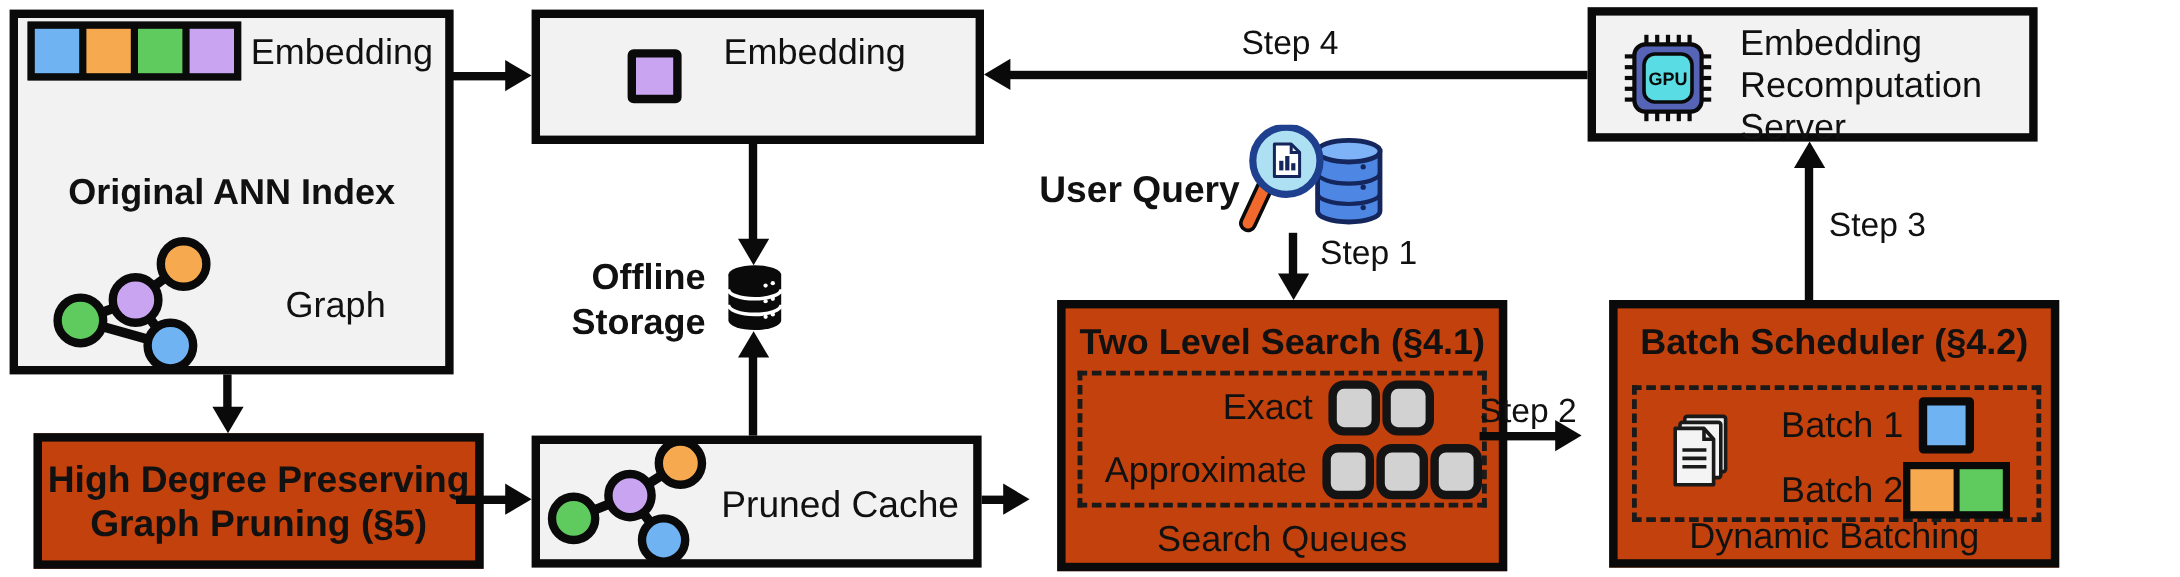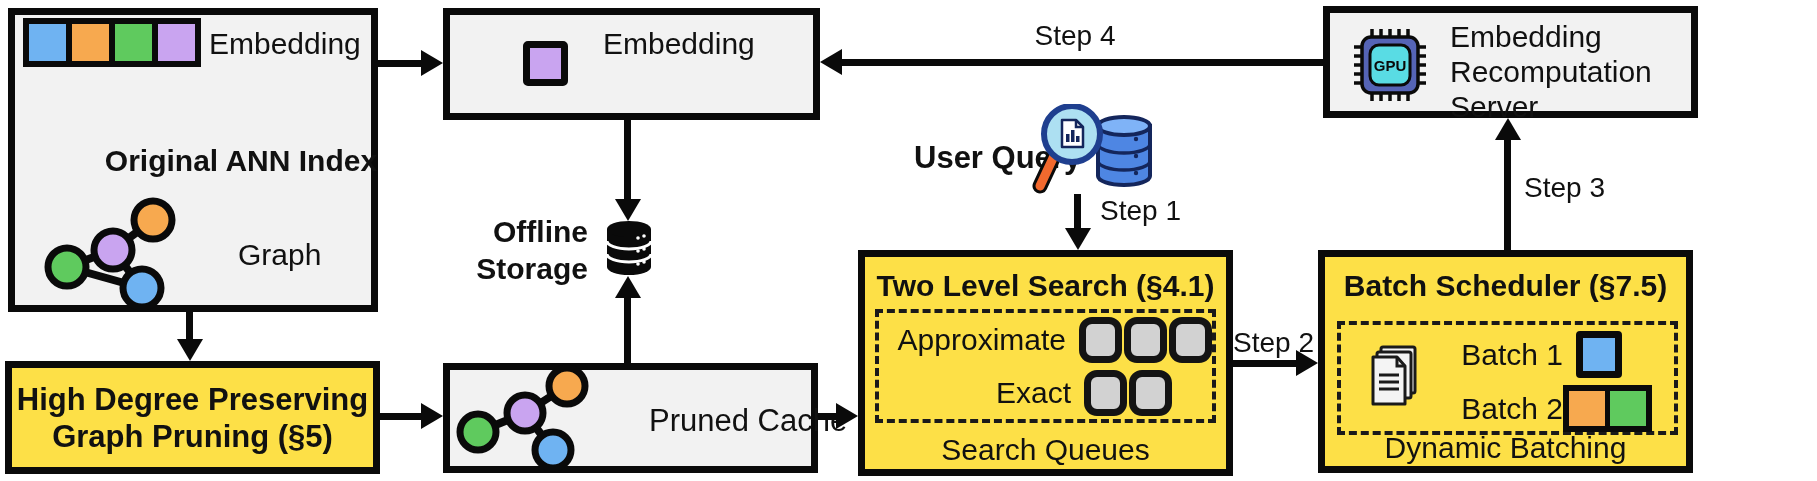--- a/index.html
+++ b/index.html
@@ -1,24 +1,24 @@
 <!DOCTYPE html>
 <html><head>
 <meta charset="utf-8">
 <style>
   html,body{margin:0;padding:0;background:#fff;}
   .canvas{position:relative;width:1817px;height:481px;background:#ffffff;
           font-family:"Liberation Sans",sans-serif;color:#111;overflow:hidden;}
   .box{position:absolute;border:7px solid #0a0a0a;box-sizing:border-box;}
   .light{background:#F2F2F2;}
-  .gray{background:#fde047;}
+  .gray{background:#c2410c;margin-left:23px;}
   .t{position:absolute;white-space:nowrap;}
   .b{font-weight:bold;}
   .fs30{font-size:30px;line-height:35px;}
-  .fs31{font-size:31px;line-height:36px;margin-left:48px;}
+  .fs31{font-size:31px;line-height:36px;}
   .step{font-size:28px;font-weight:normal;}
   
   .hl{position:absolute;height:7px;background:#0a0a0a;}
   .vl{position:absolute;width:7px;background:#0a0a0a;}
   .ah{position:absolute;width:0;height:0;}
   .ah-r{border-top:13px solid transparent;border-bottom:13px solid transparent;border-left:22px solid #0a0a0a;}
   .ah-l{border-top:13px solid transparent;border-bottom:13px solid transparent;border-right:22px solid #0a0a0a;}
   .ah-d{border-left:13px solid transparent;border-right:13px solid transparent;border-top:22px solid #0a0a0a;}
   .ah-u{border-left:13px solid transparent;border-right:13px solid transparent;border-bottom:22px solid #0a0a0a;}
   
@@ -146,40 +146,40 @@
     <path d="M44 16 v7 h7" fill="none" stroke="#14265c" stroke-width="2.5"></path>
     <rect x="34" y="30" width="3.5" height="8" fill="#14265c"></rect>
     <rect x="39" y="26" width="3.5" height="12" fill="#14265c"></rect>
     <rect x="44" y="32" width="3.5" height="6" fill="#14265c"></rect>
   </svg>
 
   <div class="box gray" style="left:858px;top:250px;width:375px;height:226px;">
     <div class="title-c" style="top:12px;">Two Level Search (§4.1)</div>
     <div class="dash" style="left:10px;top:52px;width:341px;height:114px;">
       <div class="qrow">
+        <div class="qlabel">Exact</div>
+        <div class="slots">
+          <div class="slot"></div>
+          <div class="slot"></div>
+        </div>
+      </div>
+      <div class="qrow">
         <div class="qlabel">Approximate</div>
         <div class="slots">
           <div class="slot"></div>
           <div class="slot"></div>
           <div class="slot"></div>
         </div>
       </div>
-      <div class="qrow">
-        <div class="qlabel">Exact</div>
-        <div class="slots">
-          <div class="slot"></div>
-          <div class="slot"></div>
-        </div>
-      </div>
     </div>
     <div class="caption" style="top:176px;text-align:center;">Search Queues</div>
   </div>
 
   <div class="box gray" style="left:1318px;top:250px;width:375px;height:223px;">
-    <div class="title-c" style="top:12px;">Batch Scheduler (§7.5)</div>
+    <div class="title-c" style="top:12px;">Batch Scheduler (§4.2)</div>
     <div class="dash" style="left:12px;top:64px;width:341px;height:114px;">
       <svg style="position:absolute;left:26px;top:20px;" width="56" height="68" viewBox="0 0 56 68">
         <rect x="14" y="2" width="34" height="46" rx="2" fill="#F4F4F4" stroke="#1a1a1a" stroke-width="3"></rect>
         <rect x="10" y="7" width="34" height="46" rx="2" fill="#F4F4F4" stroke="#1a1a1a" stroke-width="3"></rect>
         <path d="M6 12 h24 l8 9 v38 h-32 z" fill="#F4F4F4" stroke="#1a1a1a" stroke-width="3" stroke-linejoin="round"></path>
         <path d="M30 12 v9 h8" fill="none" stroke="#1a1a1a" stroke-width="3"></path>
         <line x1="12" y1="30" x2="32" y2="30" stroke="#1a1a1a" stroke-width="3"></line>
         <line x1="12" y1="37" x2="32" y2="37" stroke="#1a1a1a" stroke-width="3"></line>
         <line x1="12" y1="44" x2="32" y2="44" stroke="#1a1a1a" stroke-width="3"></line>
       </svg>

